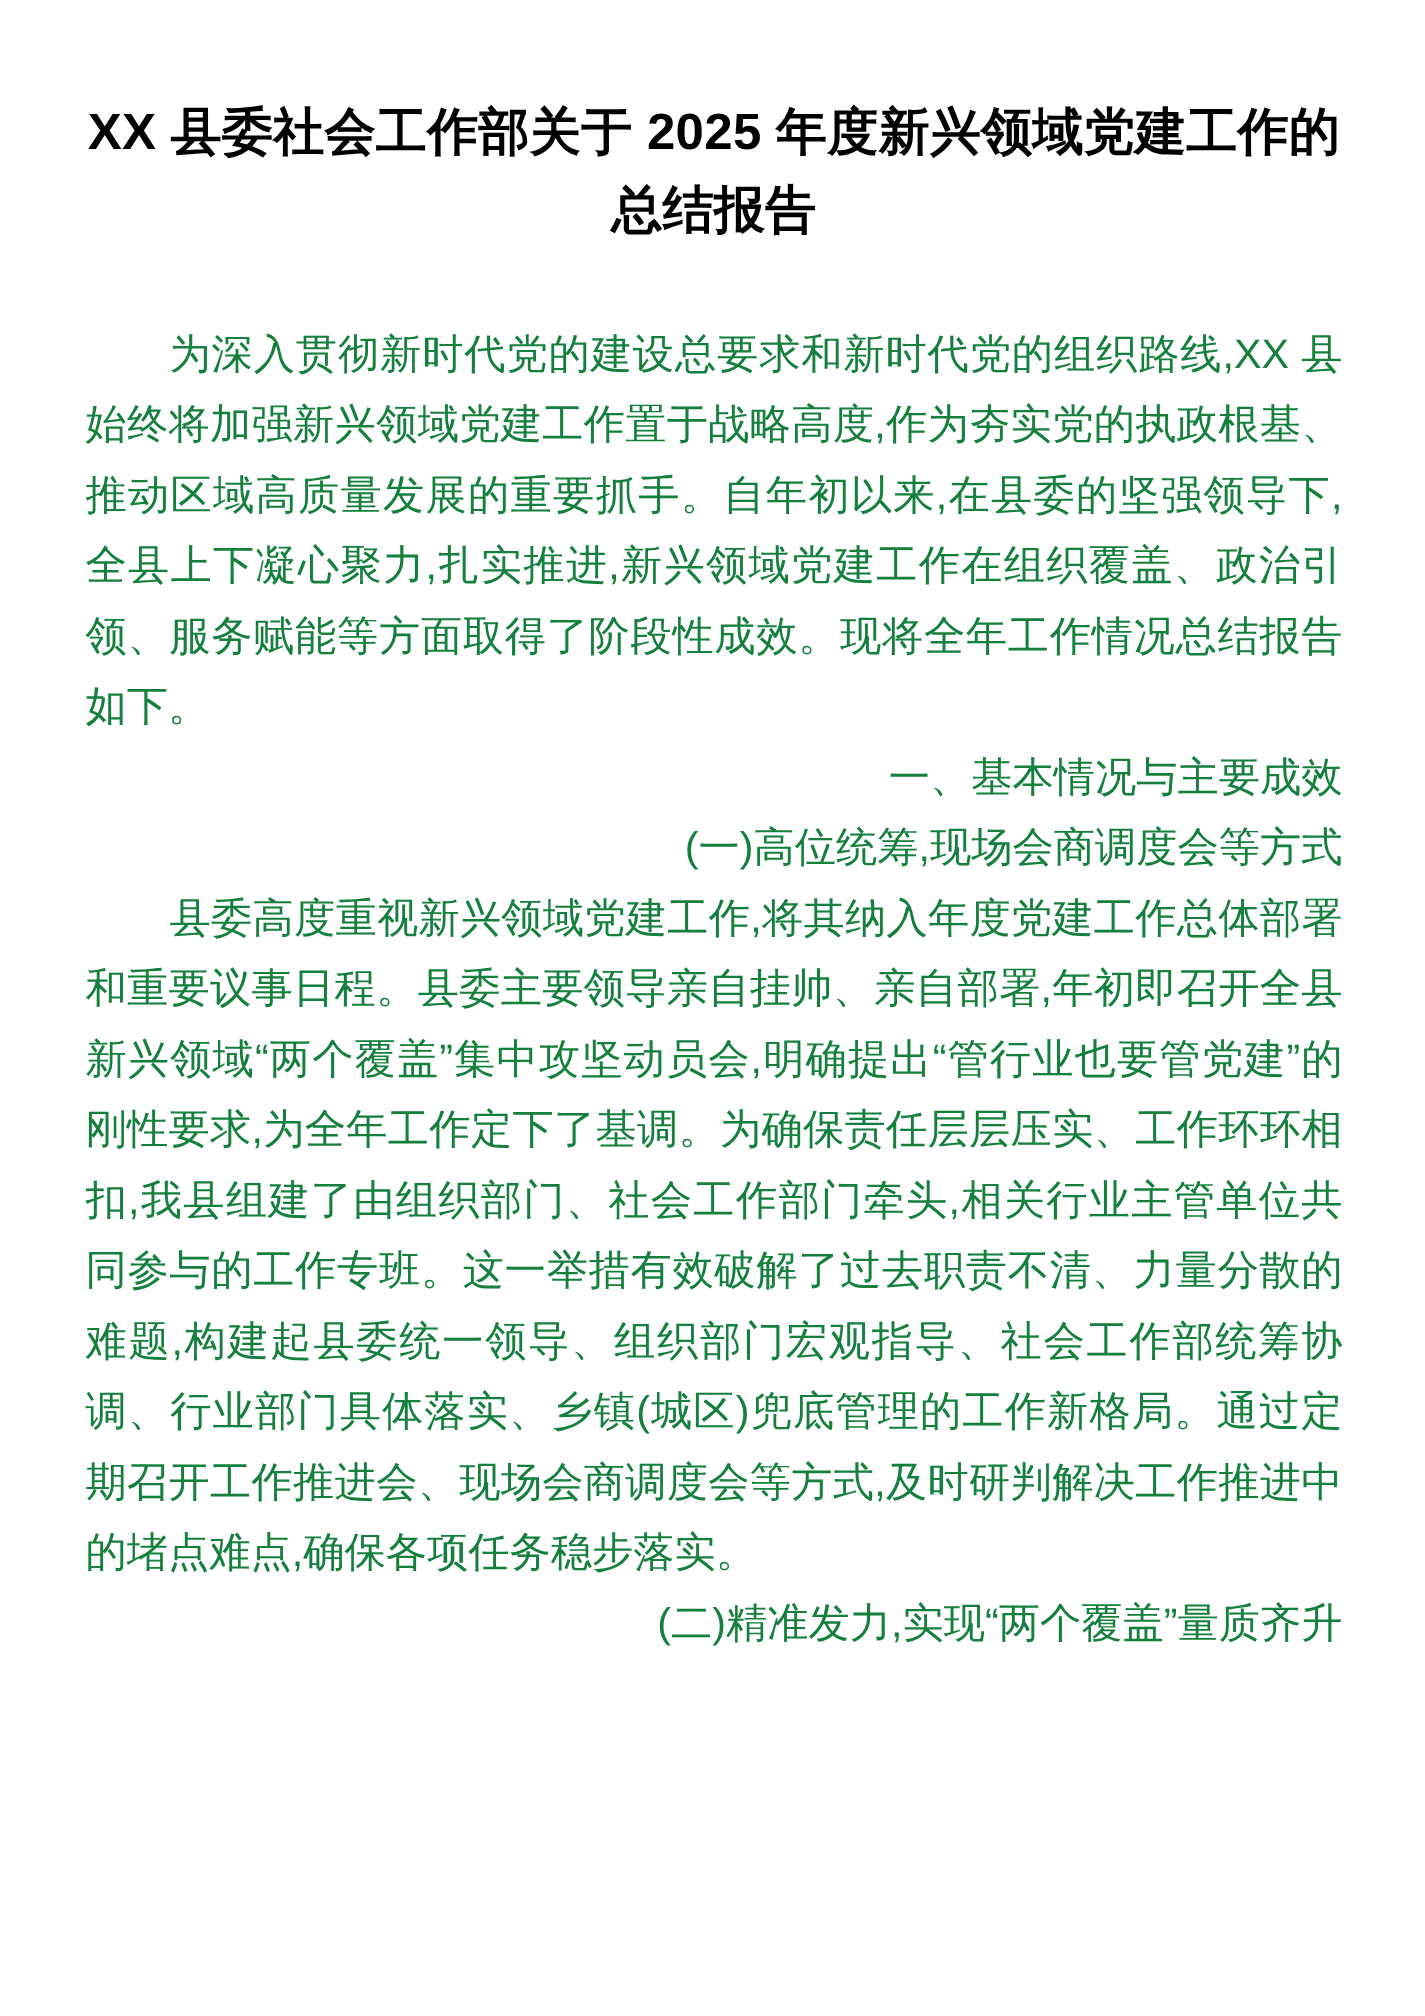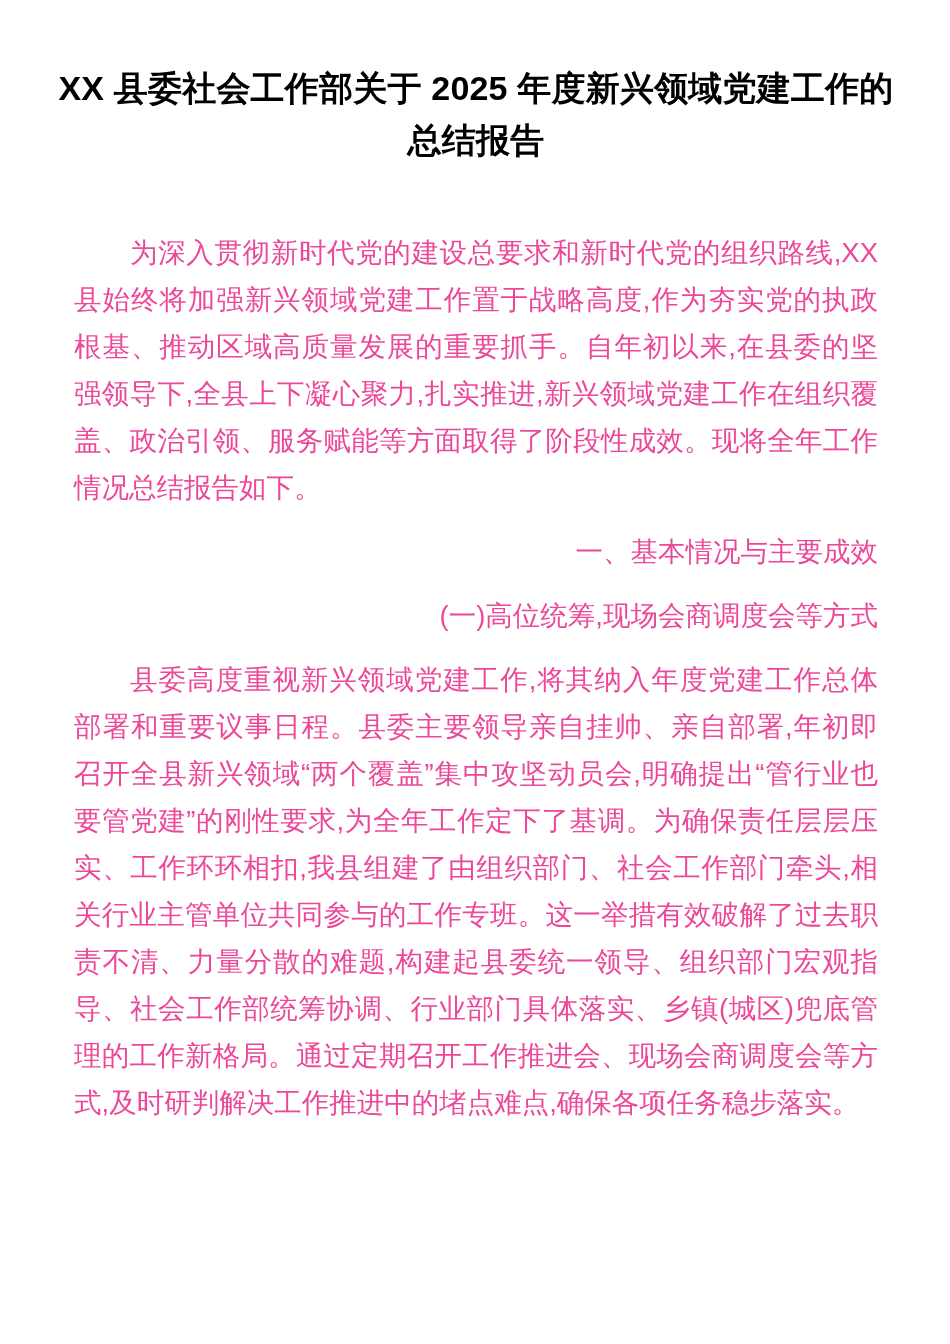--- a/index.html
+++ b/index.html
@@ -34,22 +34,22 @@
     letter-spacing: 0.2px;
     word-break: break-all;
   }
   .body-block {
     padding-top: 46px;
   }
   p.para {
     font-family: "Liberation Sans", "DejaVu Sans", sans-serif;
     font-size: 27.5px;
     line-height: 47px;
-    color: #ec4899;
-    margin: 17px;
+    color: #15803d;
+    margin: 0;
     text-align: justify;
     text-justify: inter-character;
     text-indent: 56px;
     word-break: break-all;
     letter-spacing: 0px;
   }
   p.para.heading-line {
     text-align: right;
   }
 </style>
@@ -65,16 +65,17 @@
 
       <p class="para">为深入贯彻新时代党的建设总要求和新时代党的组织路线,XX 县始终将加强新兴领域党建工作置于战略高度,作为夯实党的执政根基、推动区域高质量发展的重要抓手。自年初以来,在县委的坚强领导下,全县上下凝心聚力,扎实推进,新兴领域党建工作在组织覆盖、政治引领、服务赋能等方面取得了阶段性成效。现将全年工作情况总结报告如下。</p>
 
       <p class="para heading-line">一、基本情况与主要成效</p>
 
 
       <p class="para heading-line">(一)高位统筹,现场会商调度会等方式</p>
 
       <p class="para">县委高度重视新兴领域党建工作,将其纳入年度党建工作总体部署和重要议事日程。县委主要领导亲自挂帅、亲自部署,年初即召开全县新兴领域“两个覆盖”集中攻坚动员会,明确提出“管行业也要管党建”的刚性要求,为全年工作定下了基调。为确保责任层层压实、工作环环相扣,我县组建了由组织部门、社会工作部门牵头,相关行业主管单位共同参与的工作专班。这一举措有效破解了过去职责不清、力量分散的难题,构建起县委统一领导、组织部门宏观指导、社会工作部统筹协调、行业部门具体落实、乡镇(城区)兜底管理的工作新格局。通过定期召开工作推进会、现场会商调度会等方式,及时研判解决工作推进中的堵点难点,确保各项任务稳步落实。</p>
 
+      <p class="para heading-line">(二)精准发力,实现“两个覆盖”量质齐升</p>
 
     </div>
   </div>
 </div>
 
 </body></html>

